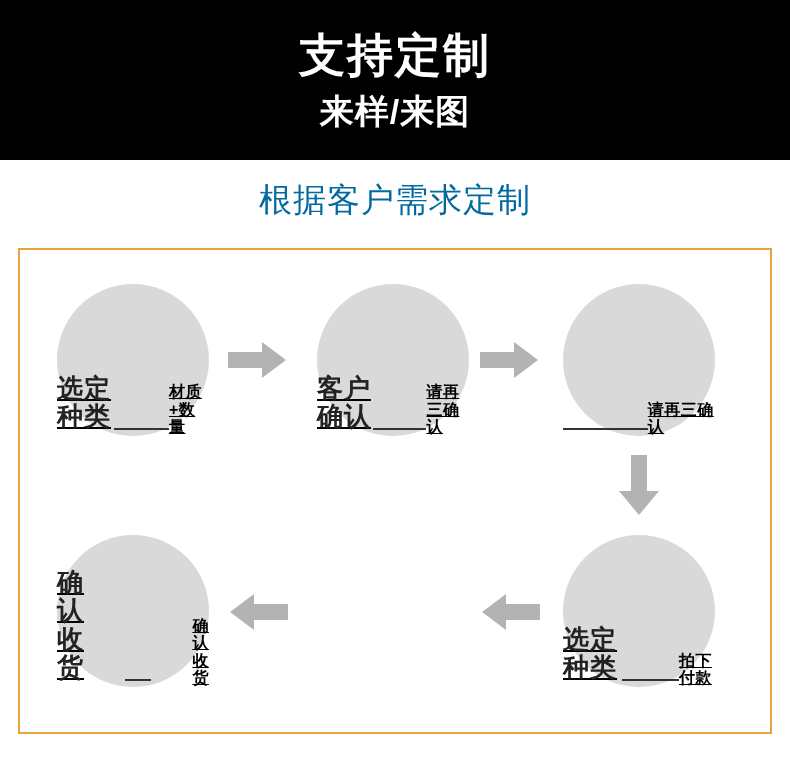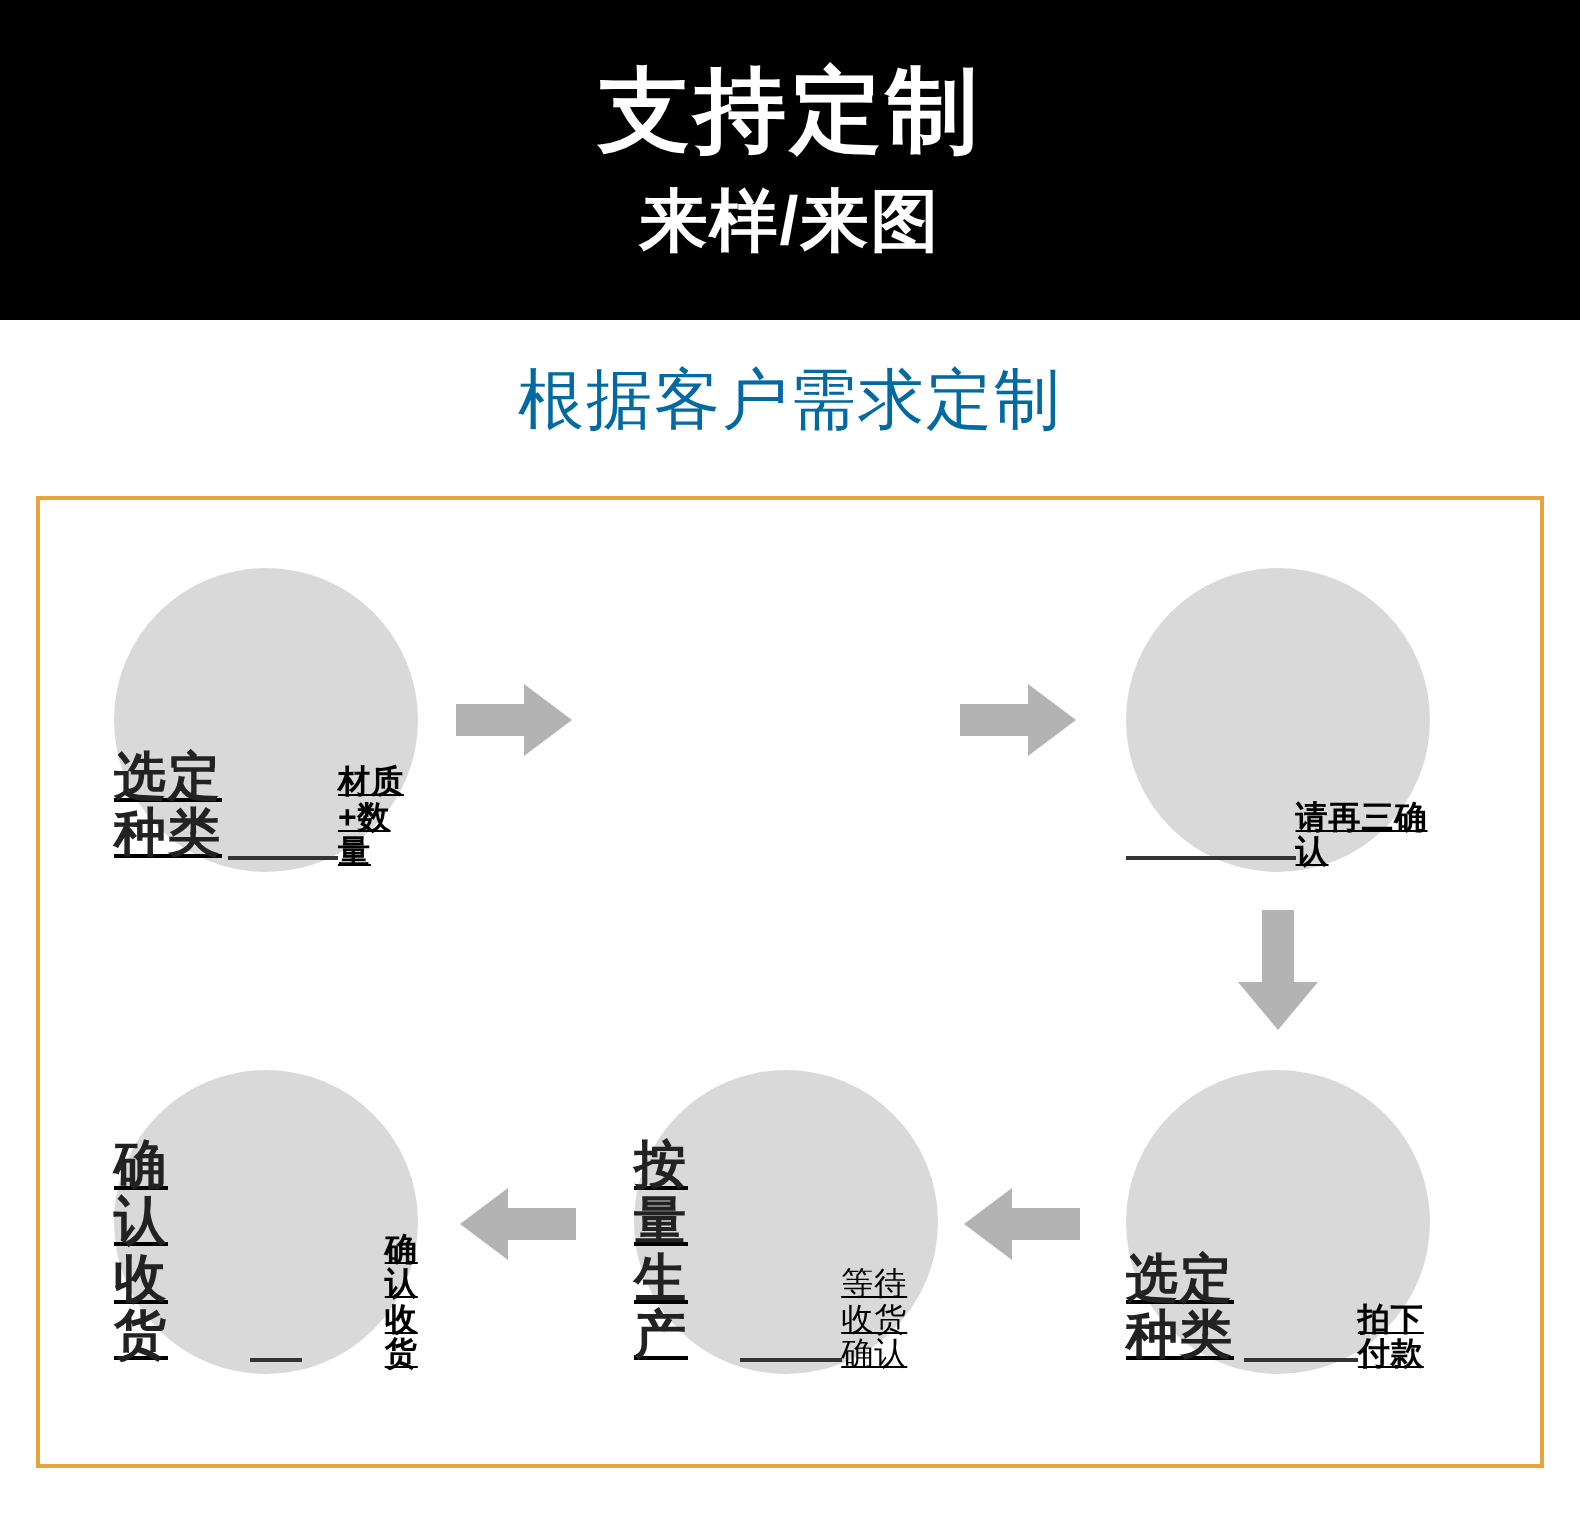--- a/index.html
+++ b/index.html
@@ -143,37 +143,37 @@
   <div class="section-title">根据客户需求定制</div>
 
   <div class="flow-box"></div>
 
   <div class="node" id="node-1">
     <div class="node-title">选定种类</div>
     <div class="node-rule"></div>
     <div class="node-sub">材质+数量</div>
   </div>
 
+  <div class="node" id="node-2">
+    <div class="node-title">客户确认</div>
+    <div class="node-rule"></div>
+    <div class="node-sub">请再三确认</div>
+  </div>
 
   <div class="node" id="node-3">
     <div class="node-rule"></div>
     <div class="node-sub">请再三确认</div>
   </div>
 
   <div class="node" id="node-4">
     <div class="node-title">选定种类</div>
     <div class="node-rule"></div>
     <div class="node-sub">拍下付款</div>
   </div>
 
-  <div class="node" id="node-5">
-    <div class="node-title">按量生产</div>
-    <div class="node-rule"></div>
-    <div class="node-sub light">等待收货确认</div>
-  </div>
 
   <div class="node" id="node-6">
     <div class="node-title">确认收货</div>
     <div class="node-rule"></div>
     <div class="node-sub">确认收货</div>
   </div>
 
   <div class="arrow" id="arrow-1">
     <svg width="60" height="40" viewBox="0 0 60 40" aria-hidden="true">
       <polygon points="0,12 34,12 34,2 58,20 34,38 34,28 0,28" fill="#b3b3b3"></polygon>

